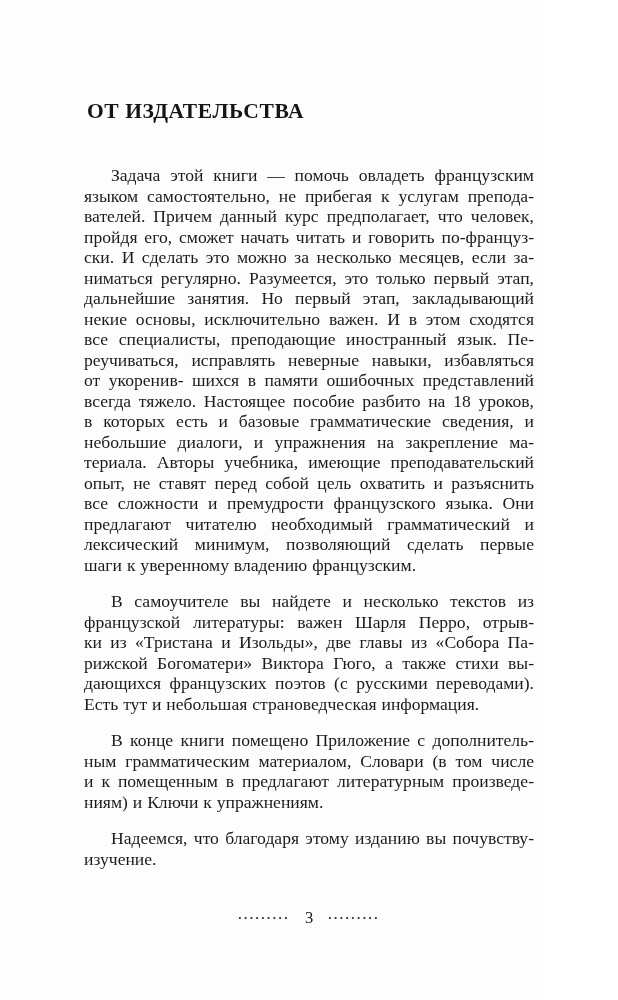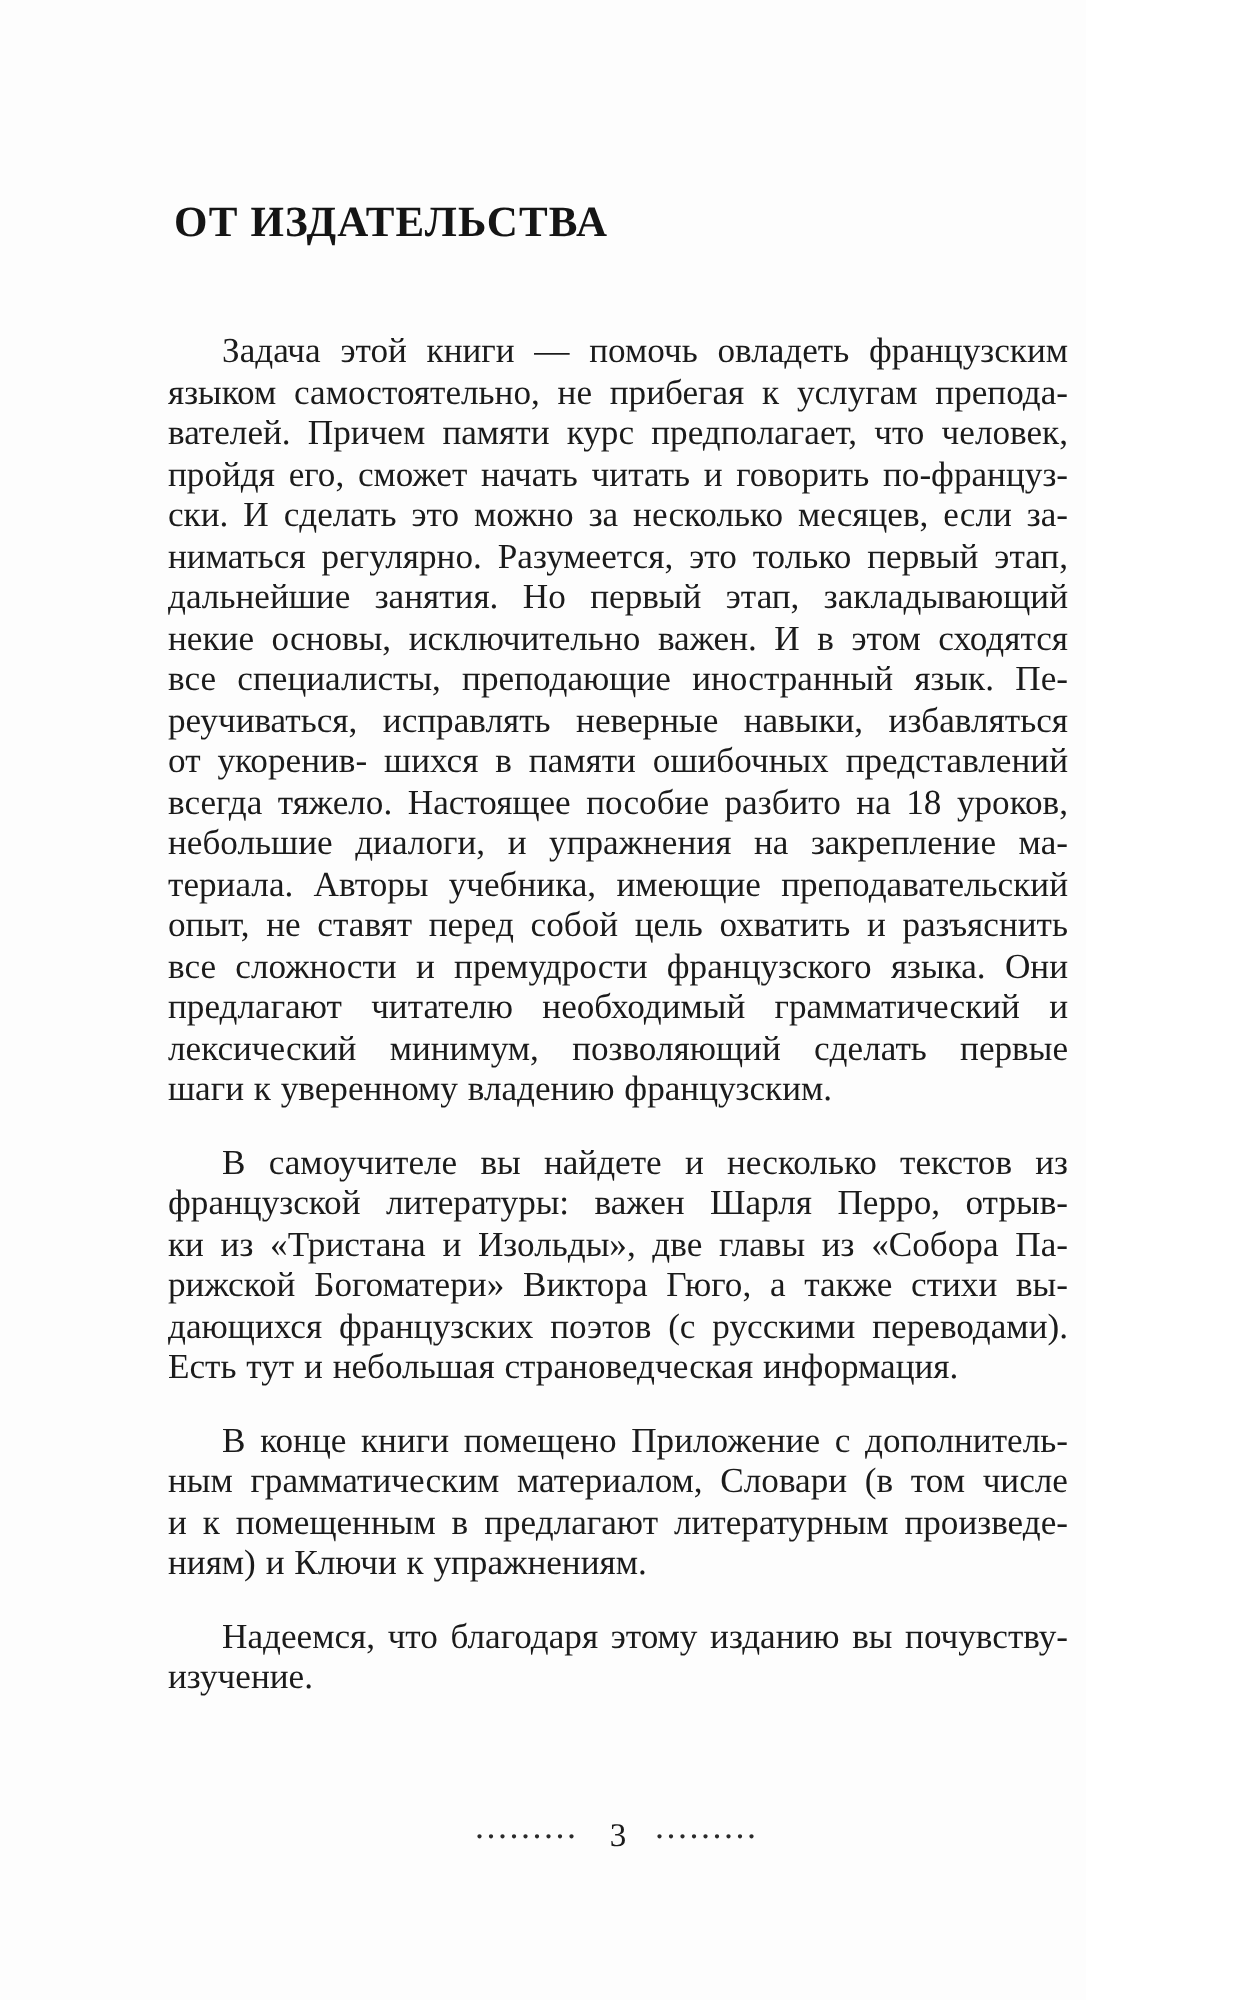--- a/index.html
+++ b/index.html
@@ -75,30 +75,31 @@
 </style>
 </head>
 <body>
 
 <div class="page">
   <h1 class="title">ОТ ИЗДАТЕЛЬСТВА</h1>
   <div class="body-text">
       <div class="paragraph">
         <div class="line first">Задача этой книги — помочь овладеть французским</div>
         <div class="line">языком самостоятельно, не прибегая к услугам препода-</div>
-        <div class="line">вателей. Причем памяти курс предполагает, что человек,</div>
+        <div class="line">вателей. Причем данный курс предполагает, что человек,</div>
         <div class="line">пройдя его, сможет начать читать и говорить по-француз-</div>
         <div class="line">ски. И сделать это можно за несколько месяцев, если за-</div>
         <div class="line">ниматься регулярно. Разумеется, это только первый этап,</div>
         <div class="line">дальнейшие занятия. Но первый этап, закладывающий</div>
         <div class="line">некие основы, исключительно важен. И в этом сходятся</div>
         <div class="line">все специалисты, преподающие иностранный язык. Пе-</div>
         <div class="line">реучиваться, исправлять неверные навыки, избавляться</div>
         <div class="line">от укоренив- шихся в памяти ошибочных представлений</div>
         <div class="line">всегда тяжело. Настоящее пособие разбито на 18 уроков,</div>
+        <div class="line">в которых есть и базовые грамматические сведения, и</div>
         <div class="line">небольшие диалоги, и упражнения на закрепление ма-</div>
         <div class="line">териала. Авторы учебника, имеющие преподавательский</div>
         <div class="line">опыт, не ставят перед собой цель охватить и разъяснить</div>
         <div class="line">все сложности и премудрости французского языка. Они</div>
         <div class="line">предлагают читателю необходимый грамматический и</div>
         <div class="line">лексический минимум, позволяющий сделать первые</div>
         <div class="line last">шаги к уверенному владению французским.</div>
       </div>
       <div class="paragraph">
         <div class="line first">В самоучителе вы найдете и несколько текстов из</div>

